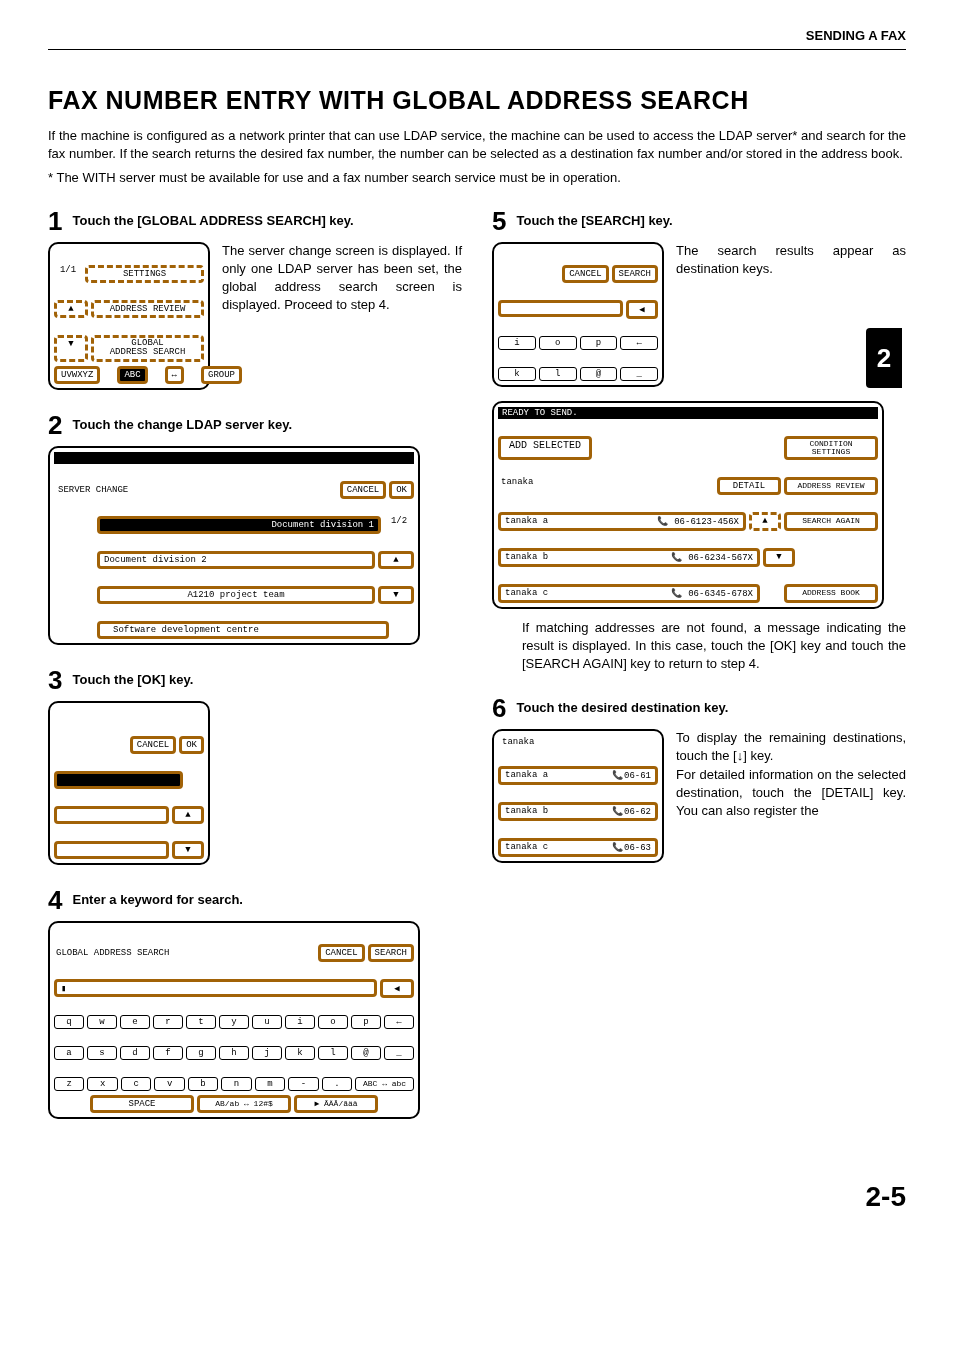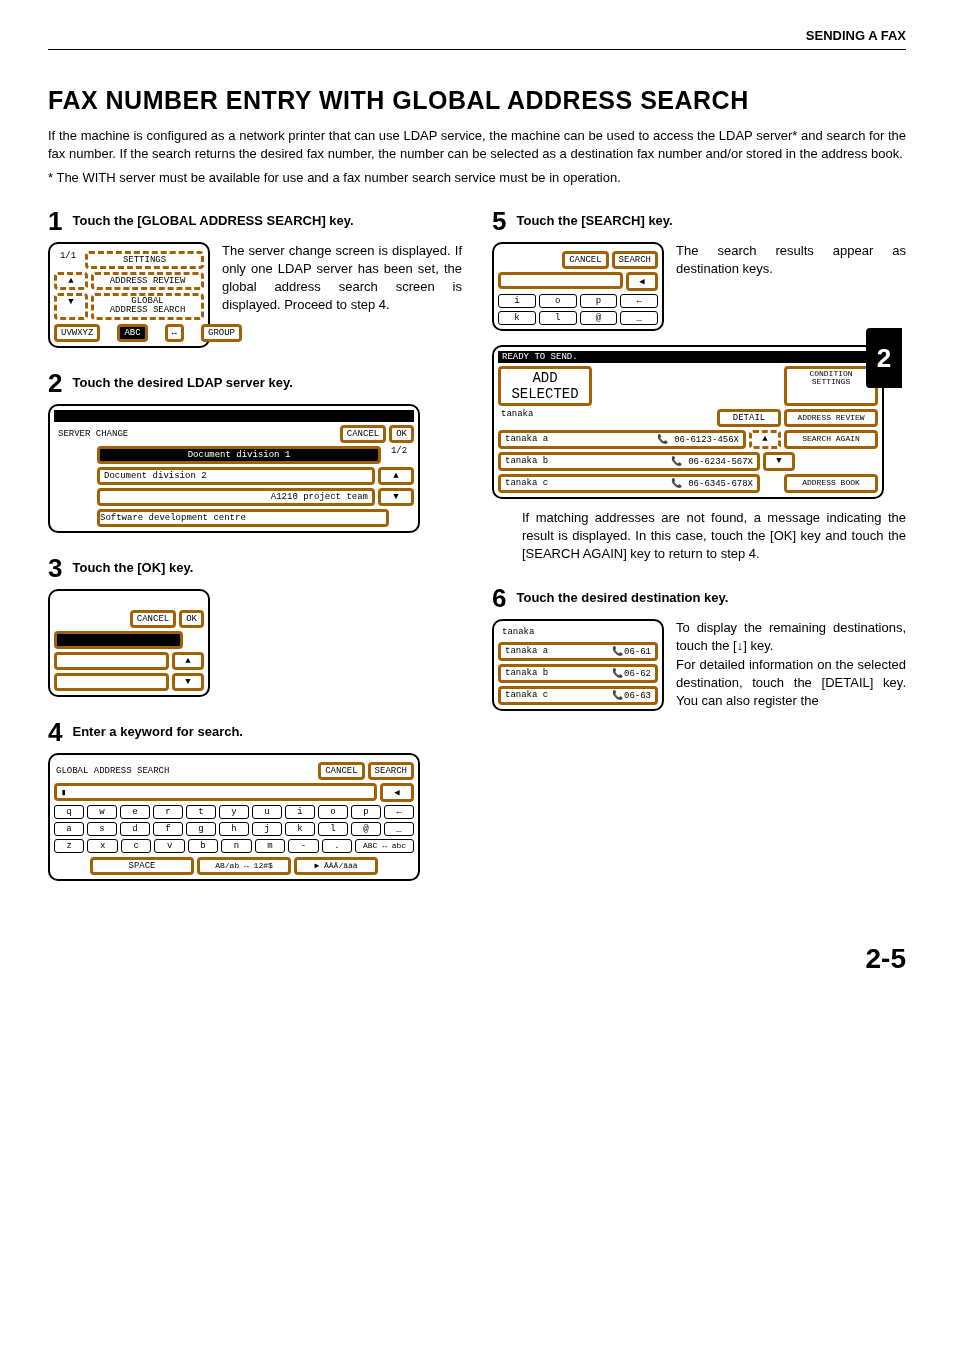--- a/index.html
+++ b/index.html
@@ -97,21 +97,21 @@
     border: 3px solid #a16207;
     border-radius: 4px;
     padding: 1px 4px;
     display: inline-block;
     text-align: center;
     font-family: "Courier New", monospace;
     font-size: 9px;
     background: #fff;
   }
   .btn.rev { background:#000; color:#fff; }
-  .row { display:flex; gap:3px; margin-top:3px; }
+  .row { display:flex; gap:3px; margin-top:17px; }
   .cell { border:1px solid #000; border-radius:3px; padding:1px 0; flex:1; text-align:center; }
   .big-tab {
     position: absolute;
     right: 4px;
     top: 300px;
     width: 36px;
     height: 60px;
     background: #000;
     color: #fff;
     font-size: 26px;
@@ -174,47 +174,47 @@
             <div class="btn" style="flex:1;">GROUP</div>
           </div>
         </div>
         <div class="desc">The server change screen is displayed. If only one LDAP server has been set, the global address search screen is displayed. Proceed to step 4.</div>
       </div>
     </div>
 
     <div class="step">
       <div class="step-head">
         <div class="step-num">2</div>
-        <div class="step-title">Touch the desired LDAP server key.</div>
+        <div class="step-title">Touch the change LDAP server key.</div>
       </div>
       <div class="panel" style="width:360px;margin-left:0;">
         <div style="background:#000;height:12px;margin-bottom:3px;"></div>
         <div class="row" style="align-items:center;">
           <div style="flex:1;padding-left:4px;">SERVER CHANGE</div>
           <div class="btn">CANCEL</div>
           <div class="btn">OK</div>
         </div>
         <div class="row">
           <div style="flex:0 0 40px;"></div>
-          <div class="btn rev" style="flex:1;text-align:center;padding-left:4px;">Document division 1</div>
+          <div class="btn rev" style="flex:1;text-align:right;padding-left:4px;">Document division 1</div>
           <div style="flex:0 0 30px;text-align:center;">1/2</div>
         </div>
         <div class="row">
           <div style="flex:0 0 40px;"></div>
           <div class="btn" style="flex:1;text-align:left;padding-left:4px;">Document division 2</div>
           <div class="btn" style="flex:0 0 22px;">▲</div>
         </div>
         <div class="row">
           <div style="flex:0 0 40px;"></div>
-          <div class="btn" style="flex:1;text-align:right;padding-left:4px;">A1210 project team</div>
+          <div class="btn" style="flex:1;text-align:center;padding-left:4px;">A1210 project team</div>
           <div class="btn" style="flex:0 0 22px;">▼</div>
         </div>
         <div class="row">
           <div style="flex:0 0 40px;"></div>
-          <div class="btn" style="flex:1;text-align:left;padding-left:0;">Software development centre</div>
+          <div class="btn" style="flex:1;text-align:left;padding-left:13px;">Software development centre</div>
           <div style="flex:0 0 22px;"></div>
         </div>
       </div>
     </div>
 
     <div class="step">
       <div class="step-head">
         <div class="step-num">3</div>
         <div class="step-title">Touch the [OK] key.</div>
       </div>
@@ -331,21 +331,21 @@
             <div class="cell">@</div>
             <div class="cell">_</div>
           </div>
         </div>
         <div class="desc">The search results appear as destination keys.</div>
       </div>
 
       <div class="panel" style="width:380px;margin-top:14px;">
         <div style="background:#000;color:#fff;padding:1px 4px;">READY TO SEND.</div>
         <div class="row">
-          <div class="btn" style="flex:0 0 80px;font-size:14px;">ADD SELECTED</div>
+          <div class="btn" style="flex:0 0 80px;font-size:10px;">ADD SELECTED</div>
           <div style="flex:1;"></div>
           <div class="btn" style="flex:0 0 80px;white-space:pre-line;line-height:1;font-size:8px;text-align:center;">CONDITION
 SETTINGS</div>
         </div>
         <div class="row">
           <div style="flex:0 0 60px;padding-left:3px;">tanaka</div>
           <div style="flex:1;"></div>
           <div class="btn" style="flex:0 0 50px;">DETAIL</div>
           <div class="btn" style="flex:0 0 80px;font-size:8px;">ADDRESS REVIEW</div>
         </div>

